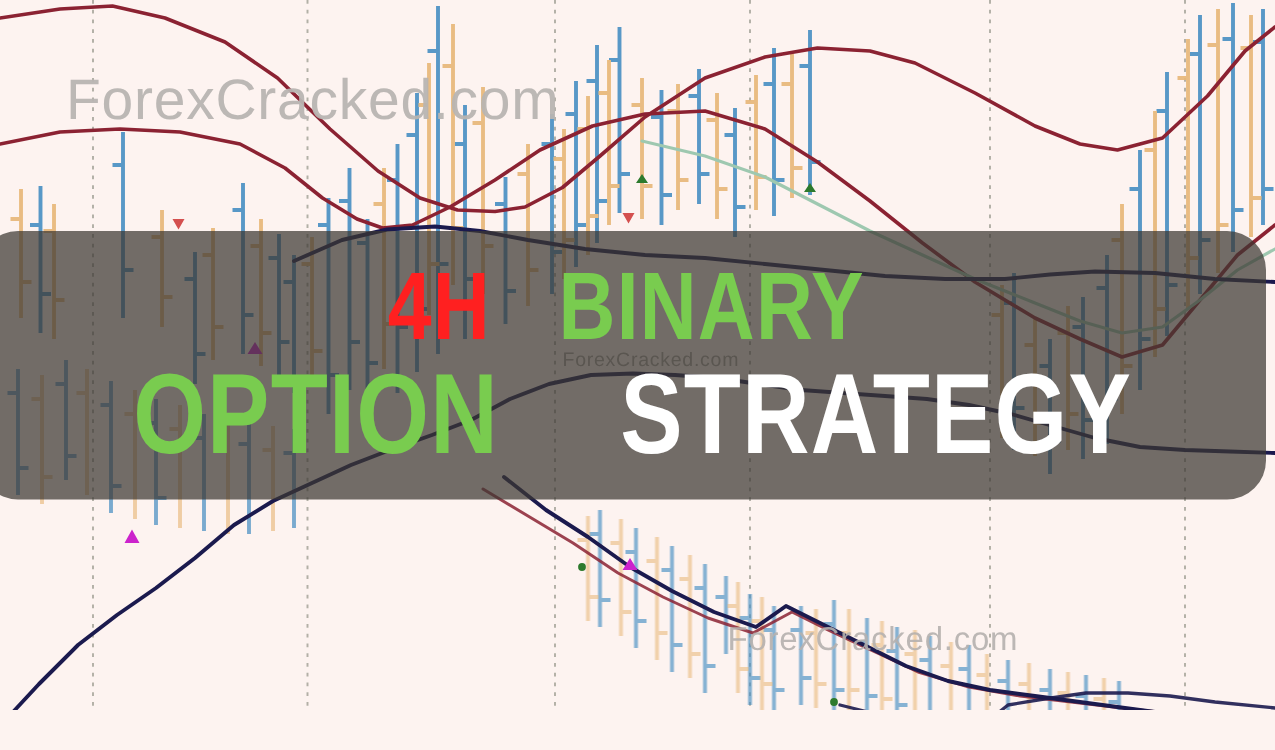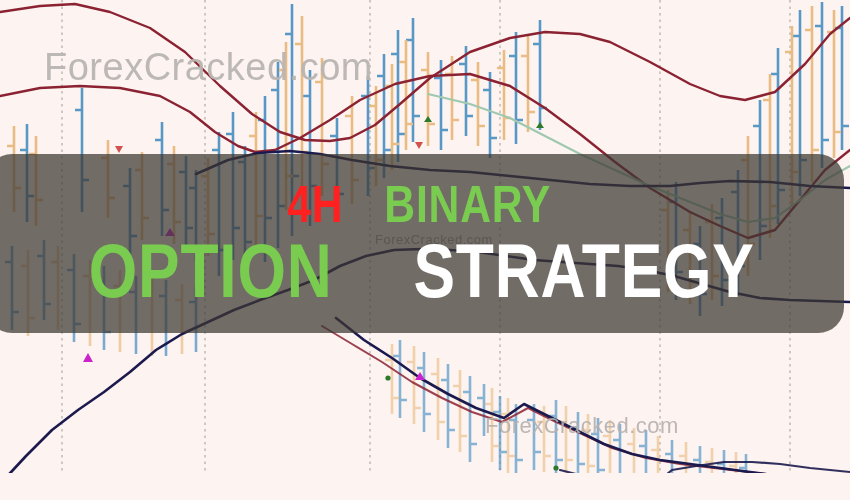--- a/index.html
+++ b/index.html
@@ -43,21 +43,21 @@
     pointer-events:none;
   }
   .title-line{
     display:flex;align-items:baseline;white-space:nowrap;
     font-family:"Liberation Sans Narrow","Liberation Sans", sans-serif;
     font-weight:700;
     font-stretch:condensed;
     letter-spacing:1px;
     line-height:.92;
   }
-  .line1{justify-content:center;font-size:52px;padding-left:0;align-items:center;}
+  .line1{justify-content:center;font-size:64px;padding-left:0;align-items:center;}
   .line2{justify-content:center;font-size:76px;padding-left:4px;margin-top:8px;}
   .w-red{color:#ff2020;transform:scaleX(.82);transform-origin:center;display:inline-block;}
   .w-green{color:#79cc4f;transform:scaleX(.82);transform-origin:center;display:inline-block;}
   .w-white{color:#ffffff;transform:scaleX(.82);transform-origin:center;display:inline-block;}
   .sp{display:inline-block;width:16px;}
 </style>
 </head>
 <body>
 
 <div id="stage">

